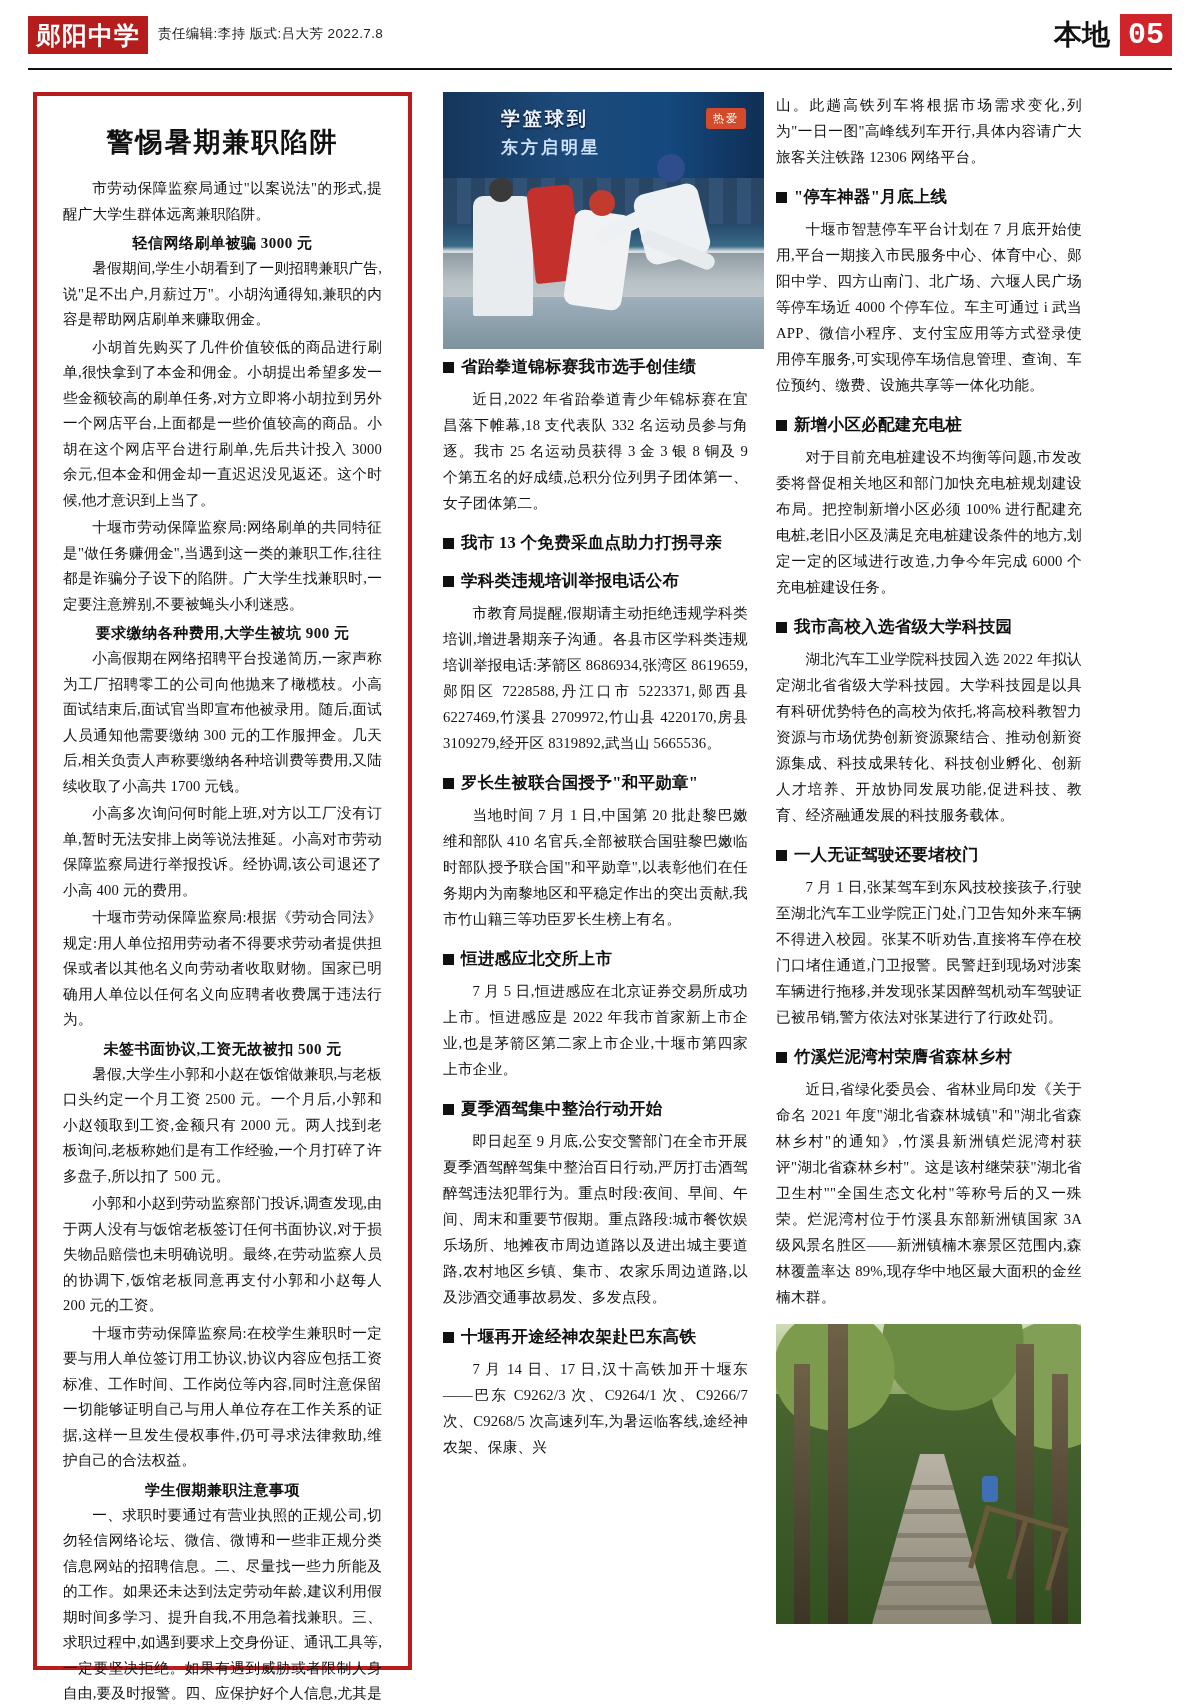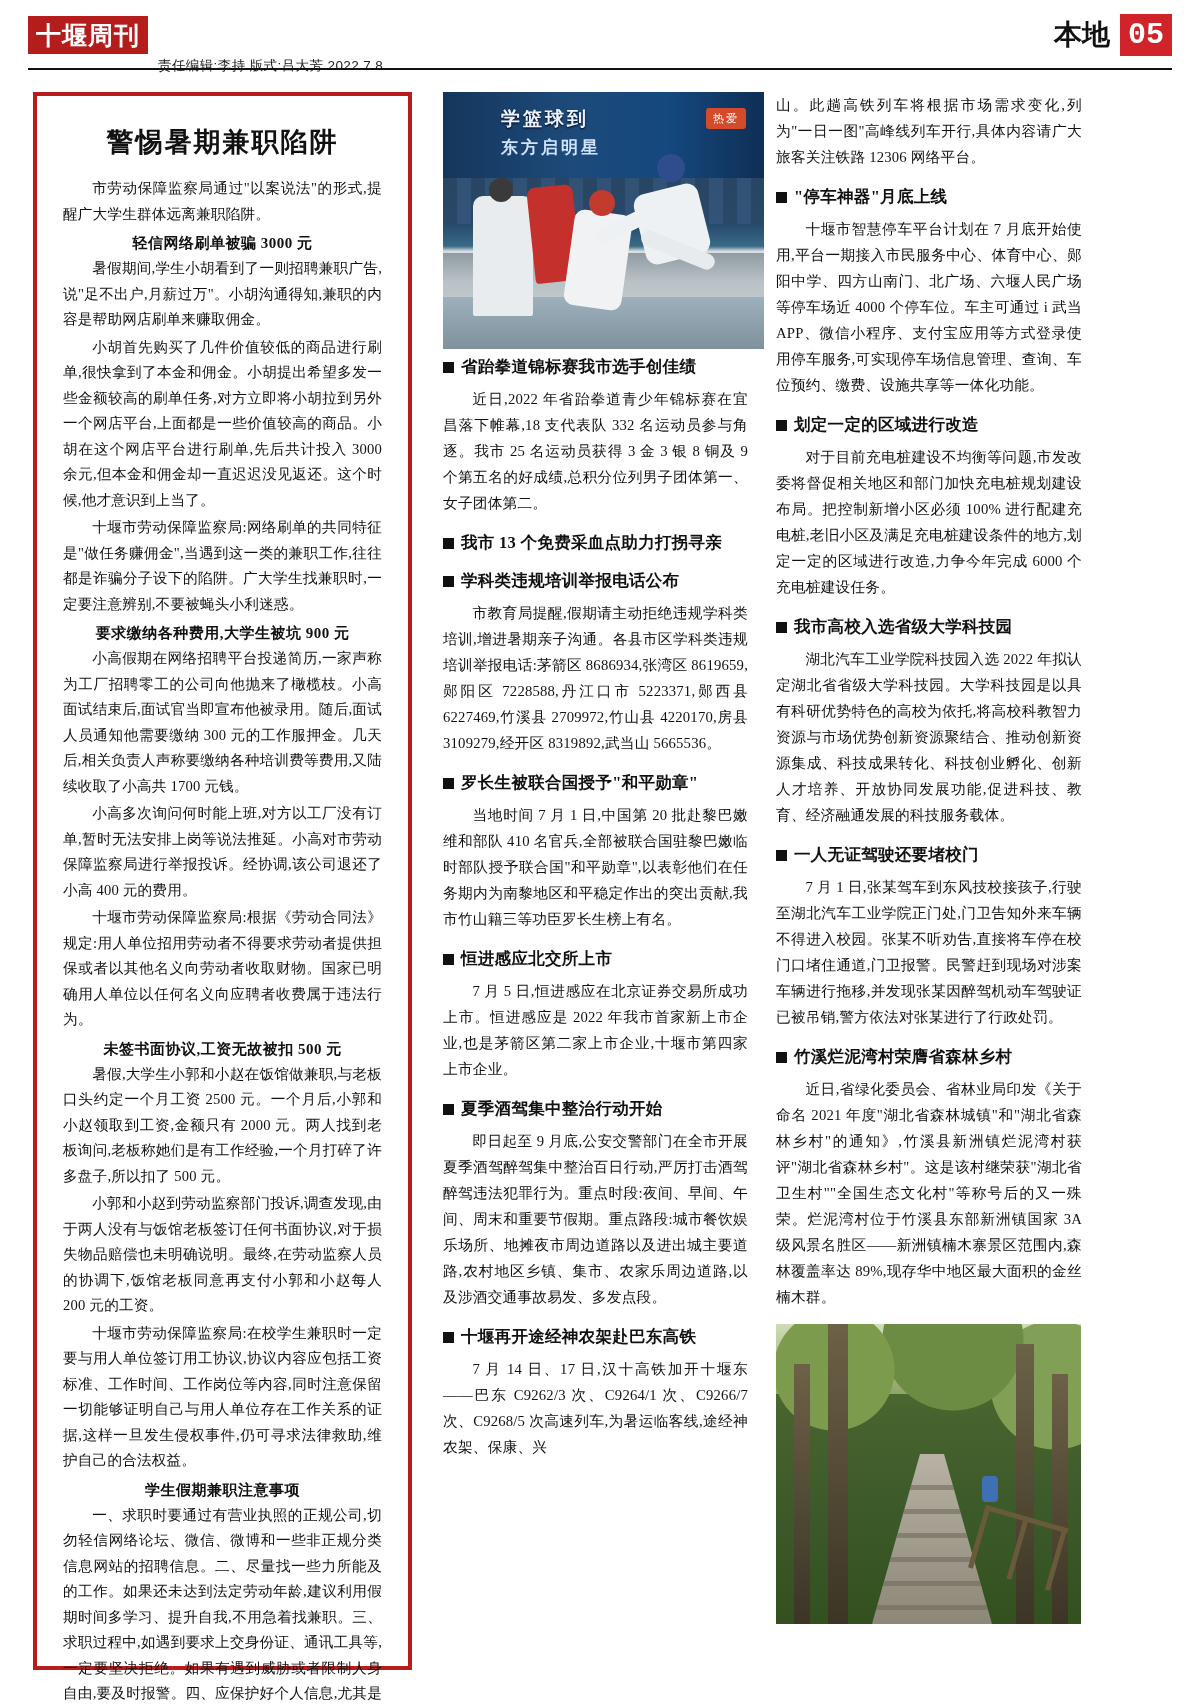--- a/index.html
+++ b/index.html
@@ -17,21 +17,20 @@
   }
   .mh-logo{
     position:absolute;left:28px;top:16px;width:120px;height:38px;
     background:#b51d1d;color:#fff;display:flex;align-items:center;justify-content:center;
     font-family:"Liberation Serif",serif;font-weight:bold;font-size:25px;letter-spacing:1px;
   }
   .mh-meta{
     position:absolute;left:158px;top:25px;
     font-size:13.5px;color:#222;letter-spacing:.4px;
     font-family:"Liberation Sans","DejaVu Sans",sans-serif;
-    margin-top:32px;
   }
   .mh-right{
     position:absolute;right:28px;top:14px;height:42px;display:flex;align-items:center;gap:10px;
   }
   .mh-section{font-size:28px;font-weight:bold;color:#111;}
   .mh-pageno{
     width:52px;height:42px;background:#d1232a;color:#fff;
     display:flex;align-items:center;justify-content:center;
     font-size:30px;font-weight:bold;font-family:Liberation Mono, monospace;
   }
@@ -105,21 +104,21 @@
   .for-path{position:absolute;left:96px;bottom:0;width:120px;height:170px;background:linear-gradient(180deg,#b7b2a3,#8d8778);clip-path:polygon(40% 0,60% 0,100% 100%,0 100%);}
   .for-step{position:absolute;left:0;width:100%;height:5px;background:#6f6a5d;opacity:.6;}
   .for-rail{position:absolute;left:196px;bottom:20px;width:86px;height:84px;border-top:5px solid #6a5a3c;transform:rotate(16deg);}
   .for-rail b{position:absolute;top:0;width:5px;height:60px;background:#6a5a3c;display:block;}
   .for-blue{position:absolute;left:206px;top:152px;width:16px;height:26px;background:#3f6fb5;border-radius:4px;}
 </style>
 </head>
 <body>
 
 <div class="masthead">
-  <div class="mh-logo">十堰周刊</div>
+  <div class="mh-logo">郧阳中学</div>
   <div class="mh-meta">责任编辑:李持  版式:吕大芳   2022.7.8</div>
   <div class="mh-right">
     <span class="mh-section">本地</span>
     <span class="mh-pageno">05</span>
   </div>
   <div class="mh-rule"></div>
 </div>
 
 <div class="col col1">
  <div class="col1-inner">
@@ -215,21 +214,21 @@
   <p class="body2" style="text-indent:0">山。此趟高铁列车将根据市场需求变化,列为"一日一图"高峰线列车开行,具体内容请广大旅客关注铁路 12306 网络平台。</p>
 
   <div class="arthead">
     <span class="sq"></span>
     <span>"停车神器"月底上线</span>
   </div>
   <p class="body2">十堰市智慧停车平台计划在 7 月底开始使用,平台一期接入市民服务中心、体育中心、郧阳中学、四方山南门、北广场、六堰人民广场等停车场近 4000 个停车位。车主可通过 i 武当 APP、微信小程序、支付宝应用等方式登录使用停车服务,可实现停车场信息管理、查询、车位预约、缴费、设施共享等一体化功能。</p>
 
   <div class="arthead">
     <span class="sq"></span>
-    <span>划定一定的区域进行改造</span>
+    <span>新增小区必配建充电桩</span>
   </div>
   <p class="body2">对于目前充电桩建设不均衡等问题,市发改委将督促相关地区和部门加快充电桩规划建设布局。把控制新增小区必须 100% 进行配建充电桩,老旧小区及满足充电桩建设条件的地方,划定一定的区域进行改造,力争今年完成 6000 个充电桩建设任务。</p>
 
   <div class="arthead">
     <span class="sq"></span>
     <span>我市高校入选省级大学科技园</span>
   </div>
   <p class="body2">湖北汽车工业学院科技园入选 2022 年拟认定湖北省省级大学科技园。大学科技园是以具有科研优势特色的高校为依托,将高校科教智力资源与市场优势创新资源聚结合、推动创新资源集成、科技成果转化、科技创业孵化、创新人才培养、开放协同发展功能,促进科技、教育、经济融通发展的科技服务载体。</p>
 
   <div class="arthead">

